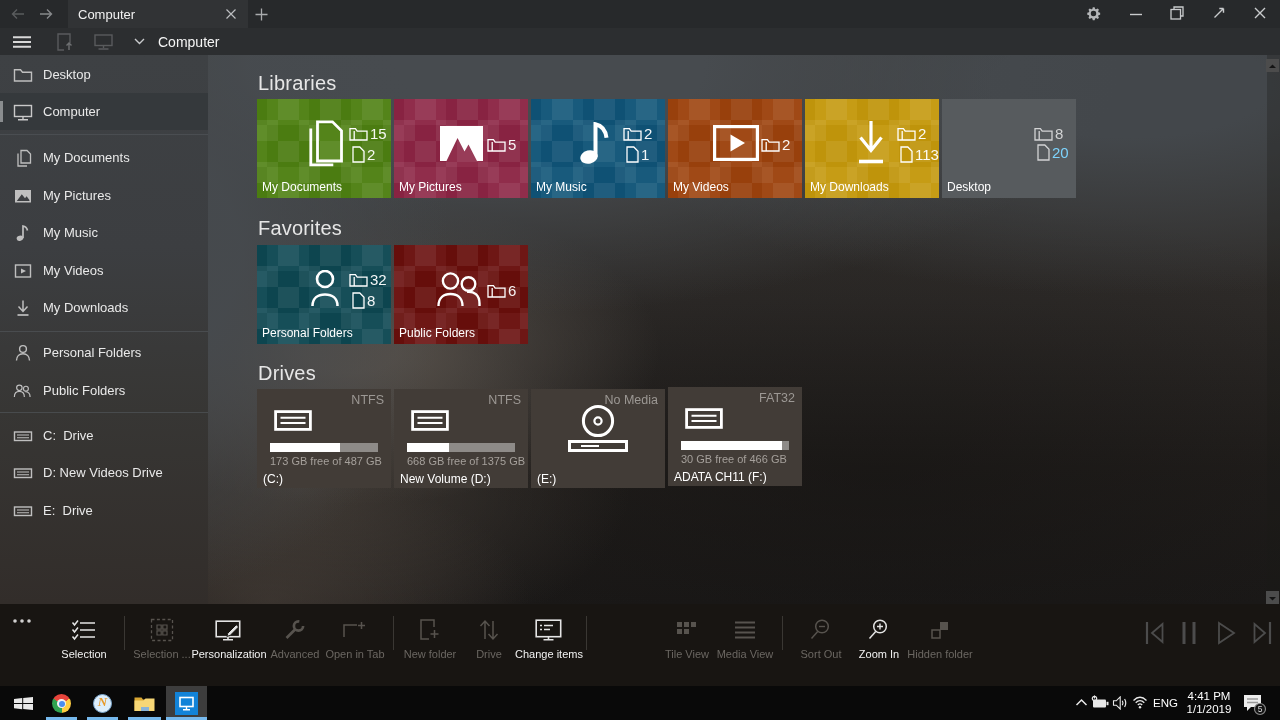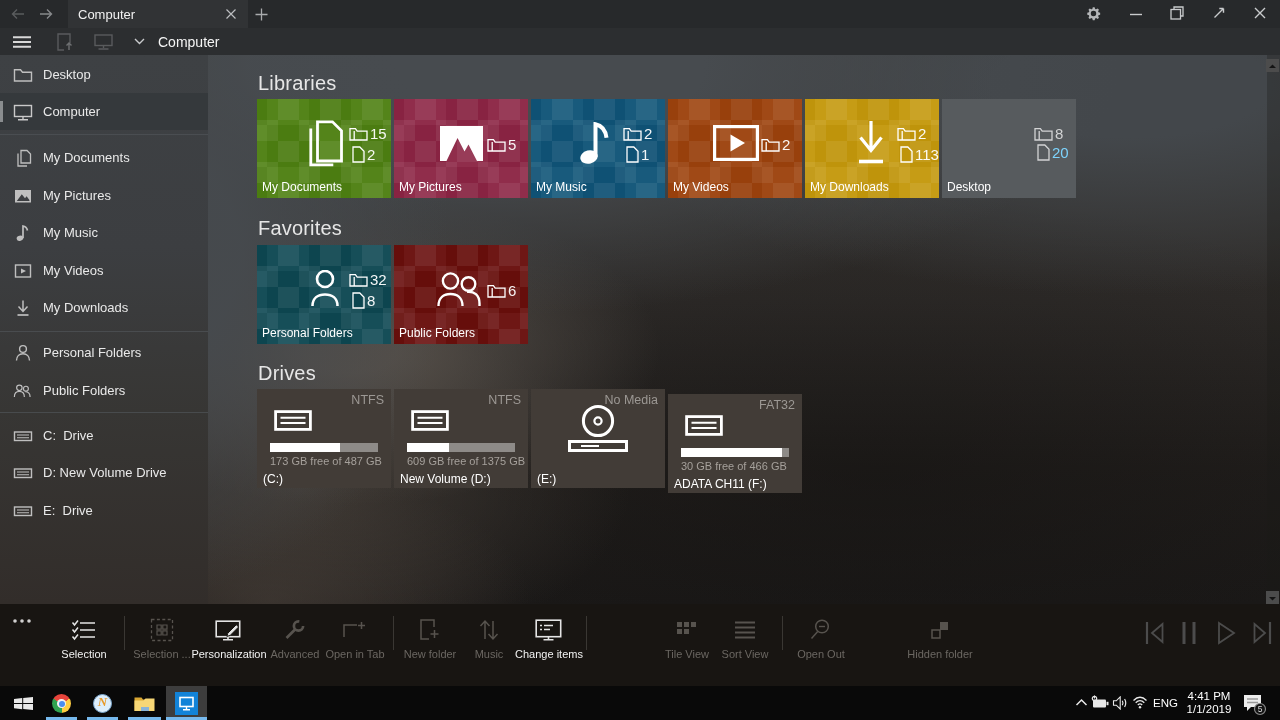--- a/index.html
+++ b/index.html
@@ -215,21 +215,21 @@
           <rect x="1.5" y="6" width="17" height="8.5" fill="none" stroke="#bfbfbf" stroke-width="1.4"></rect>
           <path d="M4 9 h12 M4 11.8 h12" stroke="#bfbfbf" stroke-width="1.1"></path>
         </svg>
         <span class="txt">C:&nbsp; Drive</span>
       </div>
     <div class="srow" style="top:399px">
         <svg class="ic" viewBox="0 0 20 20">
           <rect x="1.5" y="6" width="17" height="8.5" fill="none" stroke="#bfbfbf" stroke-width="1.4"></rect>
           <path d="M4 9 h12 M4 11.8 h12" stroke="#bfbfbf" stroke-width="1.1"></path>
         </svg>
-        <span class="txt">D: New Volume Drive</span>
+        <span class="txt">D: New Videos Drive</span>
       </div>
     <div class="srow" style="top:436.5px">
         <svg class="ic" viewBox="0 0 20 20">
           <rect x="1.5" y="6" width="17" height="8.5" fill="none" stroke="#bfbfbf" stroke-width="1.4"></rect>
           <path d="M4 9 h12 M4 11.8 h12" stroke="#bfbfbf" stroke-width="1.1"></path>
         </svg>
         <span class="txt">E:&nbsp; Drive</span>
       </div>
   </div>
   <div id="selbar" class="abs"></div>
@@ -401,36 +401,36 @@
 
   <div class="dtile" style="left:394px;top:333.5px">
     <div class="fs">NTFS</div>
     <svg class="bigic" style="left:17px;top:21px" width="38" height="21" viewBox="0 0 38 21">
       <rect x="1.6" y="1.6" width="34.8" height="17.8" fill="none" stroke="#fff" stroke-width="2.8"></rect>
       <path d="M6.5 7.8 h25 M6.5 13 h25" stroke="#fff" stroke-width="2"></path>
     </svg>
     <div class="dbar">
         <div class="fill" style="width:42px"></div>
       </div>
-    <div class="dfree">609 GB free of 1375 GB</div>
+    <div class="dfree">668 GB free of 1375 GB</div>
     <div class="dname">New Volume (D:)</div>
   </div>
 
   <div class="dtile" style="left:531px;top:333.5px">
     <div class="fs">No Media</div>
     <svg class="bigic" style="left:36px;top:14px" width="62" height="50" viewBox="0 0 62 50">
       <circle cx="31" cy="18" r="14.6" fill="none" stroke="#fff" stroke-width="3"></circle>
       <circle cx="31" cy="18" r="3.6" fill="none" stroke="#fff" stroke-width="2.2"></circle>
       <rect x="2.5" y="38.5" width="57" height="9" fill="none" stroke="#fff" stroke-width="3"></rect>
       <path d="M14 43 h18" stroke="#fff" stroke-width="2"></path>
     </svg>
     <div class="dname">(E:)</div>
   </div>
 
-  <div class="dtile" style="left:668px;top:339px">
+  <div class="dtile" style="left:668px;top:332px">
     <div class="fs">FAT32</div>
     <svg class="bigic" style="left:17px;top:21px" width="38" height="21" viewBox="0 0 38 21">
       <rect x="1.6" y="1.6" width="34.8" height="17.8" fill="none" stroke="#fff" stroke-width="2.8"></rect>
       <path d="M6.5 7.8 h25 M6.5 13 h25" stroke="#fff" stroke-width="2"></path>
     </svg>
     <div class="dbar">
         <div class="fill" style="width:101px"></div>
       </div>
     <div class="dfree">30 GB free of 466 GB</div>
     <div class="dname">ADATA CH11 (F:)</div>
@@ -495,51 +495,59 @@
         <path d="M15 9 V2 H2 V21 h8" fill="none" stroke="#57534e" stroke-width="1.5"></path>
         <path d="M15.5 12 v8 M11.5 16 h8" stroke="#57534e" stroke-width="1.5"></path>
       </svg>
       <span class="blbl">New folder</span>
     </div>
   <div class="bbtn off" style="left:449px">
       <svg class="bic" width="22" height="24" viewBox="0 0 22 24">
         <path d="M7 21 V3.5 M2.5 8 L7 3 l4.5 5" fill="none" stroke="#57534e" stroke-width="1.5"></path>
         <path d="M15 3 V20.5 M10.5 16 l4.5 5 4.5-5" fill="none" stroke="#57534e" stroke-width="1.5"></path>
       </svg>
-      <span class="blbl">Music</span>
+      <span class="blbl">Drive</span>
     </div>
   <div class="bbtn on" style="left:509px">
       <svg class="bic" width="28" height="24" viewBox="0 0 28 24">
         <rect x="1.2" y="2.2" width="24.5" height="16.5" fill="none" stroke="#e4e4e4" stroke-width="1.6"></rect>
         <path d="M13.5 18.8 V21 M8.5 21.8 H18.5" stroke="#e4e4e4" stroke-width="1.6"></path>
         <path d="M5 7.5 h2 M9 7.5 h9 M5 11.5 h2 M9 11.5 h6" stroke="#e4e4e4" stroke-width="1.7"></path>
       </svg>
       <span class="blbl">Change items</span>
     </div>
   <div class="vsep" style="left:586px"></div>
   <div class="bbtn off" style="left:647px">
       <svg class="bic" width="24" height="24" viewBox="0 0 24 24">
         <path d="M2 4 h5 v5 H2 z M9 4 h5 v5 H9 z M16 4 h5 v5 h-5 z M2 11 h5 v5 H2 z M9 11 h5 v5 H9 z" fill="#57534e"></path>
       </svg>
       <span class="blbl">Tile View</span>
     </div>
   <div class="bbtn off" style="left:705px">
       <svg class="bic" width="24" height="24" viewBox="0 0 24 24">
         <path d="M2 4.5 H22 M2 9.5 H22 M2 14.5 H22 M2 19.5 H22" stroke="#57534e" stroke-width="2"></path>
       </svg>
-      <span class="blbl">Sort View</span>
+      <span class="blbl">Media View</span>
     </div>
   <div class="vsep" style="left:782px"></div>
   <div class="bbtn off" style="left:781px">
       <svg class="bic" width="24" height="24" viewBox="0 0 24 24">
         <circle cx="13" cy="8.5" r="6.3" fill="none" stroke="#57534e" stroke-width="1.5"></circle>
         <path d="M8.7 13.5 L2.5 20.5" stroke="#57534e" stroke-width="1.5"></path>
         <path d="M10 8.5 h6" stroke="#57534e" stroke-width="1.4"></path>
       </svg>
-      <span class="blbl">Open Out</span>
+      <span class="blbl">Sort Out</span>
+    </div>
+  <div class="bbtn on" style="left:839px">
+      <svg class="bic" width="24" height="24" viewBox="0 0 24 24">
+        <circle cx="13" cy="8.5" r="6.3" fill="none" stroke="#e4e4e4" stroke-width="1.5"></circle>
+        <path d="M8.7 13.5 L2.5 20.5" stroke="#e4e4e4" stroke-width="1.5"></path>
+        <path d="M10 8.5 h6 M13 5.5 v6" stroke="#e4e4e4" stroke-width="1.4"></path>
+      </svg>
+      <span class="blbl">Zoom In</span>
     </div>
   <div class="bbtn off" style="left:900px">
       <svg class="bic" width="24" height="24" viewBox="0 0 24 24">
         <path d="M4 12 h8 v8 H4 z" fill="none" stroke="#57534e" stroke-width="1.5"></path>
         <path d="M12 4 h8 v8 h-8 z" fill="#57534e"></path>
       </svg>
       <span class="blbl">Hidden folder</span>
     </div>
 
   <svg class="abs" style="left:1144px;top:16px" width="22" height="26" viewBox="0 0 22 26">

